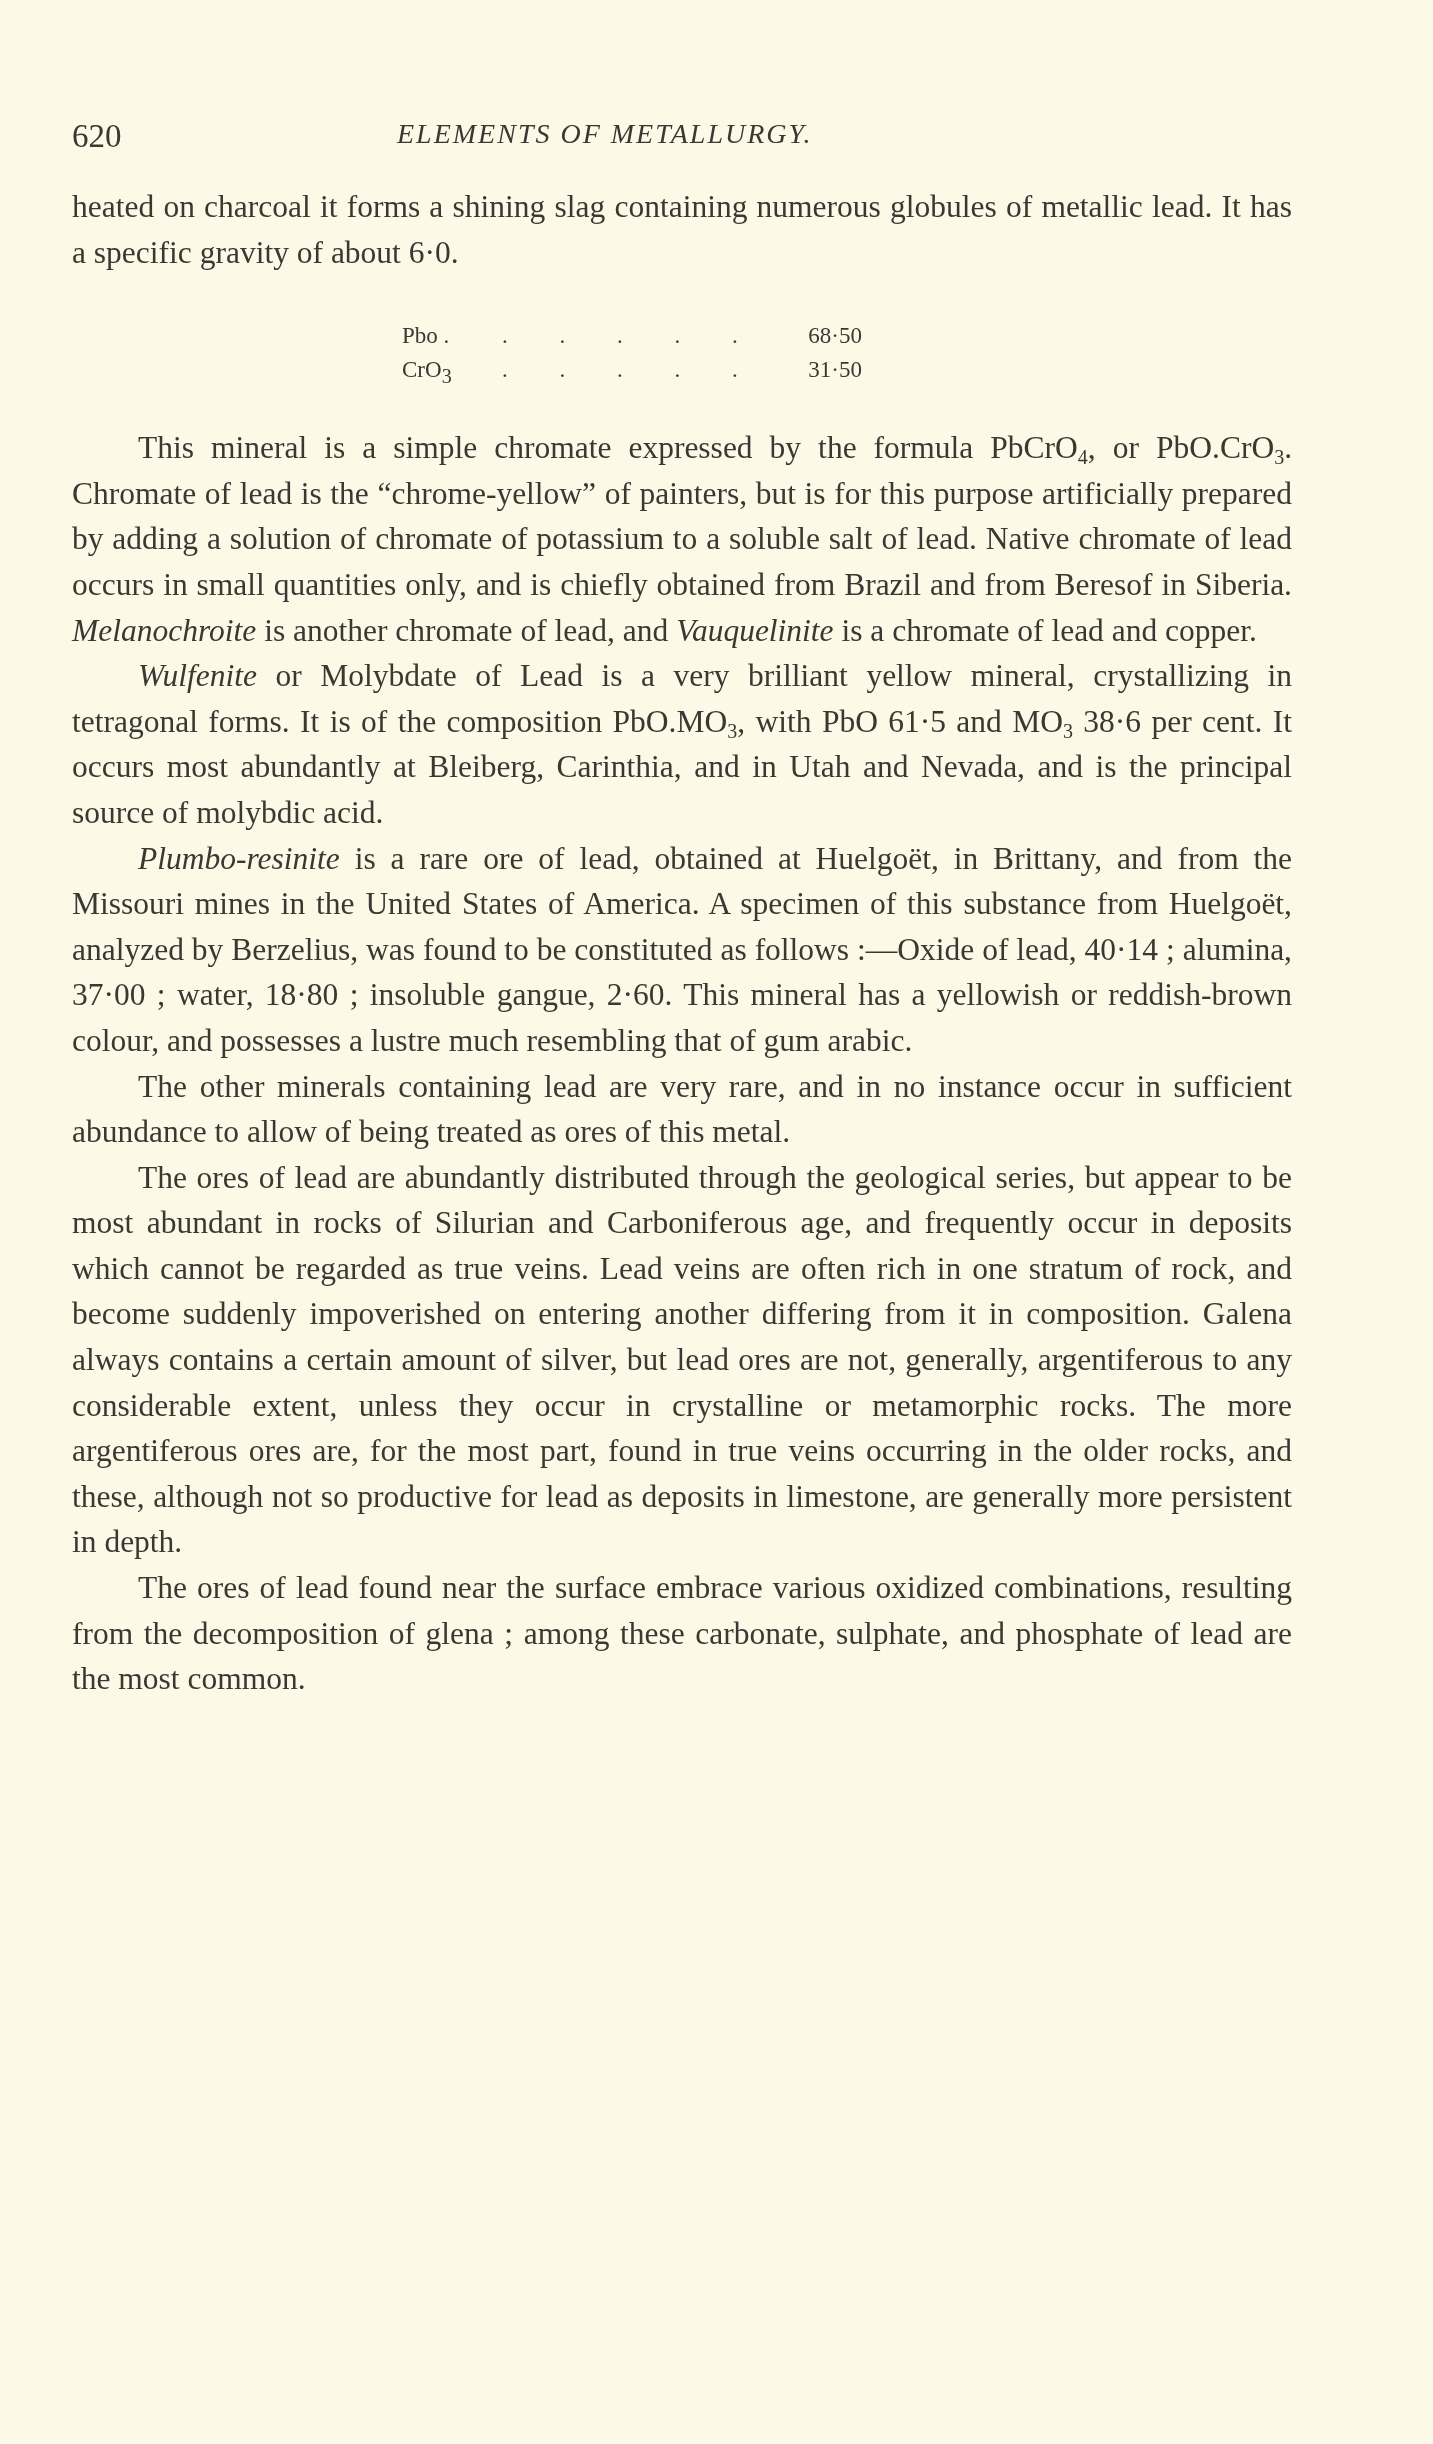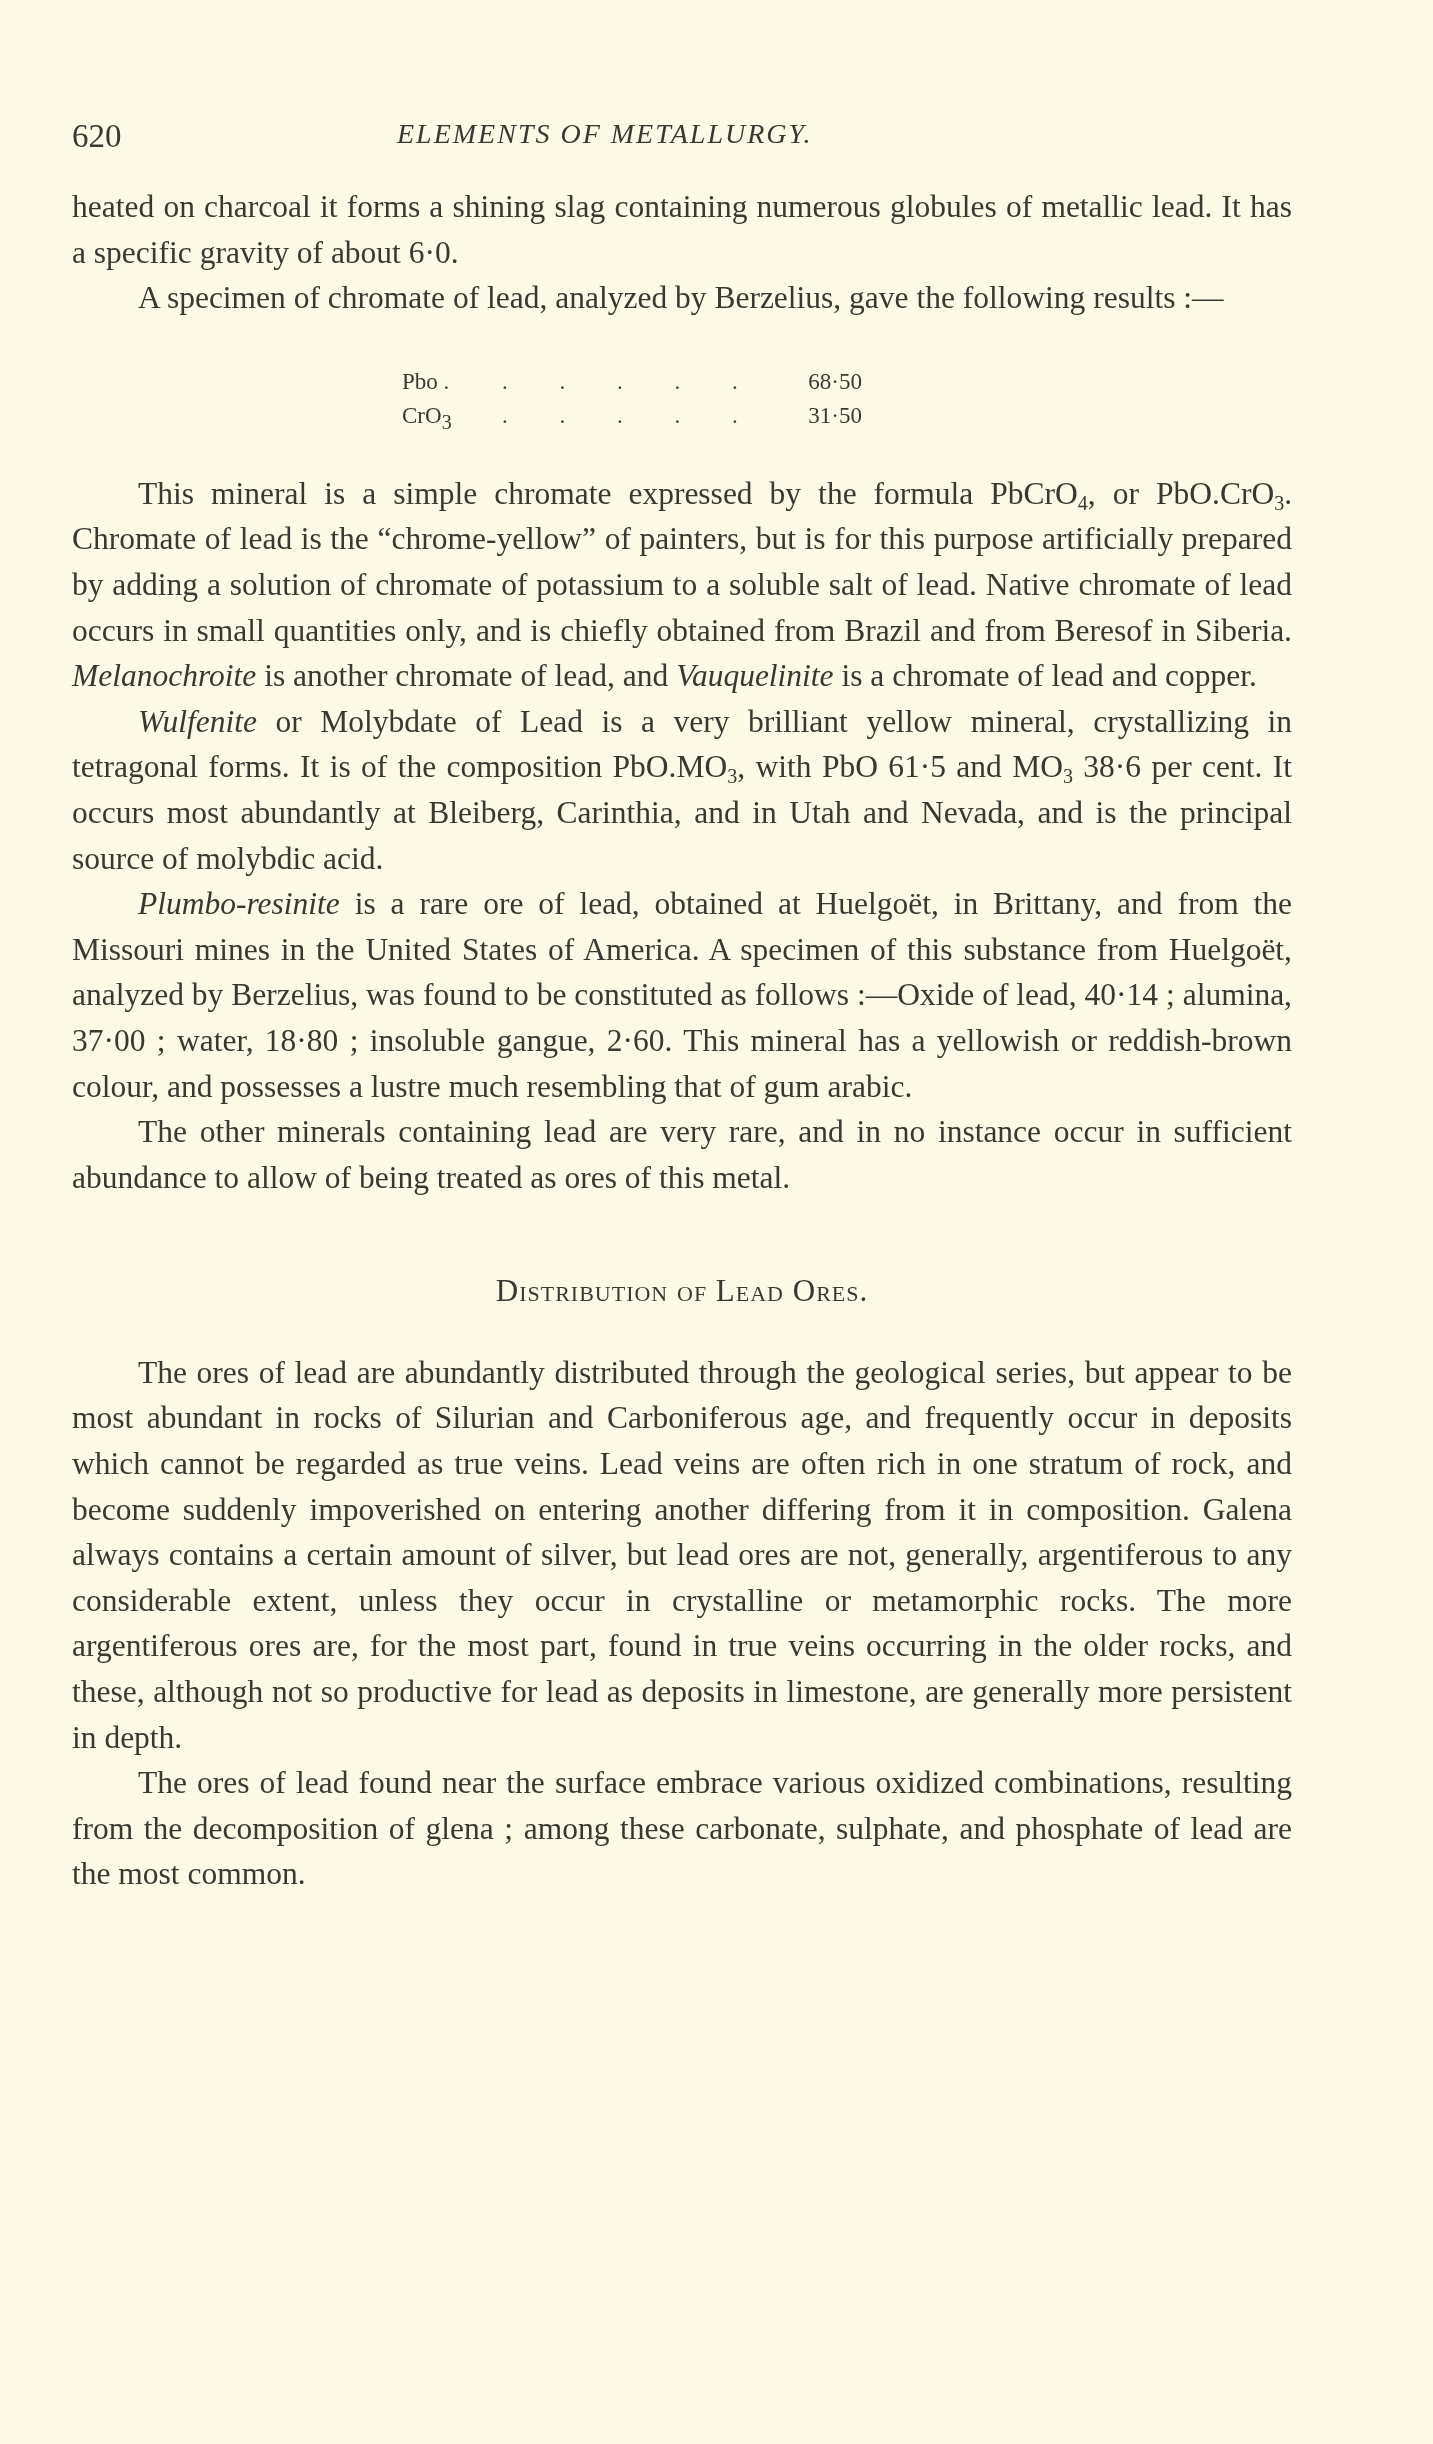--- a/index.html
+++ b/index.html
@@ -76,21 +76,20 @@
 <body>
 
 <div class="page">
   <div class="running-head">
     <span class="page-number">620</span>
     <span class="running-title">ELEMENTS OF METALLURGY.</span>
   </div>
 
   <div class="body-text">
     <p>heated on charcoal it forms a shining slag containing numerous globules of metallic lead. It has a specific gravity of about 6·0.</p>
-    <p class="indent">A specimen of chromate of lead, analyzed by Berzelius, gave the following results :—</p>
 
     <div class="analysis-table">
       <div class="analysis-row">
         <span class="name"><span>Pbo .</span><sub></sub></span>
         <span class="dots">. . . . .</span>
         <span class="val">68·50</span>
       </div>
       <div class="analysis-row">
         <span class="name"><span>CrO</span><sub>3</sub></span>
         <span class="dots">. . . . .</span>
@@ -99,18 +98,17 @@
     </div>
 
     <p class="indent"><span>This mineral is a simple chromate expressed by the formula PbCrO</span><sub>4</sub><span>, or PbO.CrO</span><sub>3</sub><span>. Chromate of lead is the “chrome-yellow” of painters, but is for this purpose artificially prepared by adding a solution of chromate of potassium to a soluble salt of lead. Native chromate of lead occurs in small quantities only, and is chiefly obtained from Brazil and from Beresof in Siberia. </span><i>Melanochroite</i><span> is another chromate of lead, and </span><i>Vauquelinite</i><span> is a chromate of lead and copper.</span></p>
 
     <p class="indent"><i>Wulfenite</i><span> or Molybdate of Lead is a very brilliant yellow mineral, crystallizing in tetragonal forms. It is of the composition PbO.MO</span><sub>3</sub><span>, with PbO 61·5 and MO</span><sub>3</sub><span> 38·6 per cent. It occurs most abundantly at Bleiberg, Carinthia, and in Utah and Nevada, and is the principal source of molybdic acid.</span></p>
 
     <p class="indent"><i>Plumbo-resinite</i><span> is a rare ore of lead, obtained at Huelgoët, in Brittany, and from the Missouri mines in the United States of America. A specimen of this substance from Huelgoët, analyzed by Berzelius, was found to be constituted as follows :—Oxide of lead, 40·14 ; alumina, 37·00 ; water, 18·80 ; insoluble gangue, 2·60. This mineral has a yellowish or reddish-brown colour, and possesses a lustre much resembling that of gum arabic.</span></p>
 
     <p class="indent">The other minerals containing lead are very rare, and in no instance occur in sufficient abundance to allow of being treated as ores of this metal.</p>
 
-    <div class="section-heading">Distribution of Lead Ores.</div>
 
     <p class="indent">The ores of lead are abundantly distributed through the geological series, but appear to be most abundant in rocks of Silurian and Carboniferous age, and frequently occur in deposits which cannot be regarded as true veins. Lead veins are often rich in one stratum of rock, and become suddenly impoverished on entering another differing from it in composition. Galena always contains a certain amount of silver, but lead ores are not, generally, argentiferous to any considerable extent, unless they occur in crystalline or metamorphic rocks. The more argentiferous ores are, for the most part, found in true veins occurring in the older rocks, and these, although not so productive for lead as deposits in limestone, are generally more persistent in depth.</p>
     <p class="indent">The ores of lead found near the surface embrace various oxidized combinations, resulting from the decomposition of glena ; among these carbonate, sulphate, and phosphate of lead are the most common.</p>
   </div>
 </div>
 
 </body></html>

